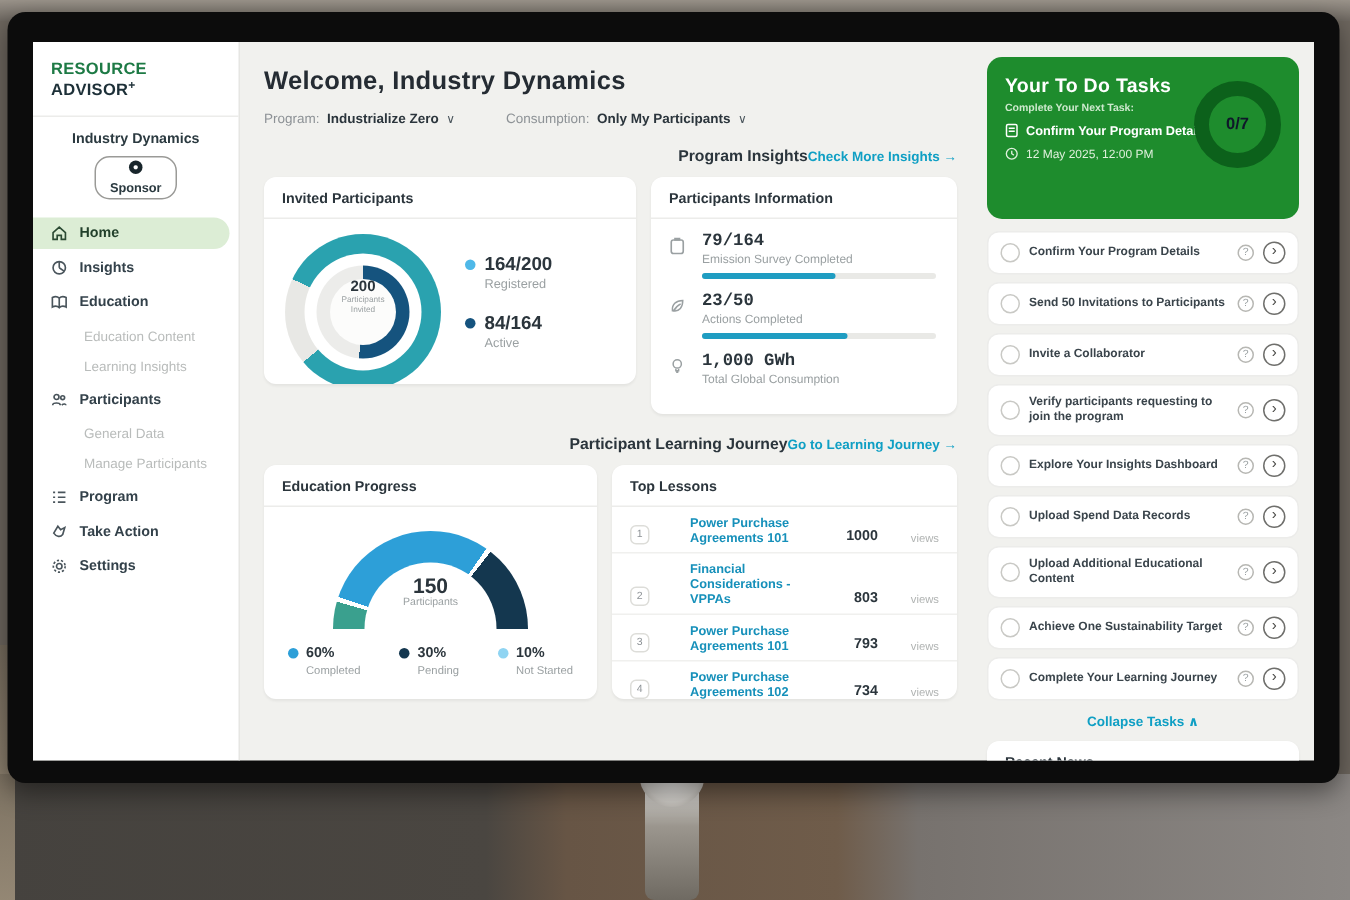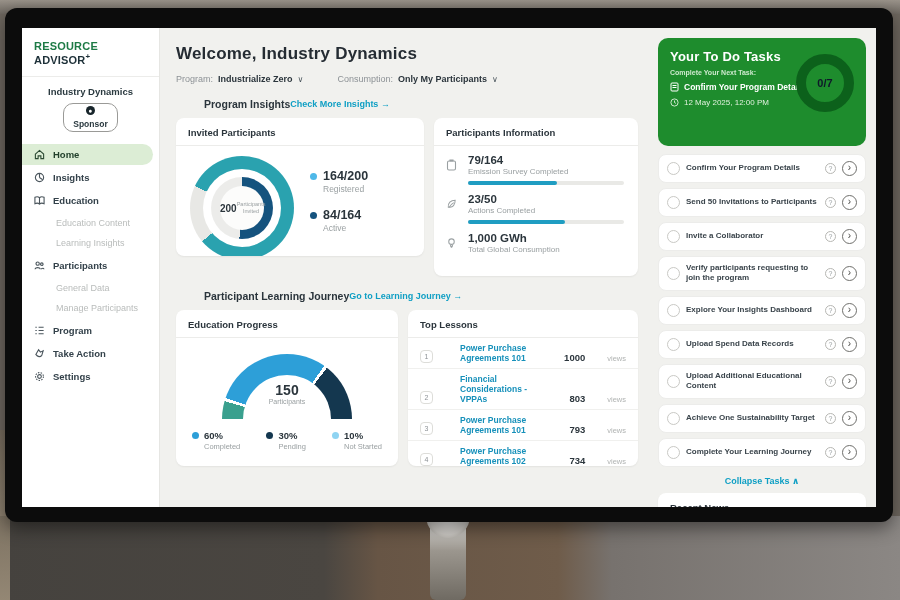--- a/index.html
+++ b/index.html
@@ -43,50 +43,50 @@
   .nav-item svg { flex:none; }
   .nav-sub { padding:5px 12px 5px 34px; font-size:9px; color:#b9bcbb; cursor:pointer; }
 
   
   .main { flex:1; padding:16px 12px 0 16px; min-width:0; }
   .welcome { font-size:17px; font-weight:bold; color:#252c33; letter-spacing:.2px; }
   .filters { display:flex; gap:34px; margin-top:10px; font-size:9px; color:#8d9296; }
   .filter { display:flex; align-items:center; gap:5px; }
   .filter b { color:#2b353c; font-size:9px; }
   .chev { font-size:8px; color:#4a555c; cursor:pointer; }
-  .sec-row { display:flex; justify-content:flex-start; align-items:center; margin-top:14px;padding-left:28px; }
+  .sec-row { display:flex; justify-content:flex-end; align-items:center; margin-top:14px;padding-left:28px; }
   .sec-title { font-size:10.5px; font-weight:bold; color:#2b353c; }
   .sec-link { font-size:9px; font-weight:bold; color:#0f9fc4; cursor:pointer; }
   .cards { display:flex; gap:10px; margin-top:8px; }
   .card { background:#fff; border-radius:8px; box-shadow:0 1px 2px rgba(0,0,0,.06); overflow:hidden; }
   .card-title { font-size:9.5px; font-weight:bold; color:#2b353c; padding:9px 12px 7px 12px; border-bottom:1px solid #ececea; }
 
   
   .card-donut { width:248px; height:138px; flex:none; }
   .donut-body { display:flex; align-items:center; padding:10px 10px 0 14px; gap:16px; }
   .donut { width:104px; height:104px; border-radius:50%; position:relative; flex:none;
     background:conic-gradient(#2aa2af 0deg 230deg, #e8e8e5 230deg 295deg, #2aa2af 295deg 360deg); }
   .donut-hole { position:absolute; left:13px; top:13px; width:78px; height:78px; border-radius:50%; background:#fff; }
   .donut-inner { position:absolute; left:8px; top:8px; width:62px; height:62px; border-radius:50%;
     background:conic-gradient(#15537e 0deg 185deg, #ececea 185deg 360deg); }
   .donut-inner-hole { position:absolute; left:9px; top:9px; width:44px; height:44px; border-radius:50%;
-    background:#fcfcfb; display:flex; align-items:center; justify-content:flex-start; text-align:center; }
+    background:#fcfcfb; display:flex; flex-direction:column; align-items:center; justify-content:flex-start; text-align:center; }
   .donut-center-v { font-size:10px; font-weight:bold; color:#2b353c; }
   .donut-center-l { font-size:5.5px; color:#9aa0a2; line-height:1.3; width:36px; }
   .legend-item { margin-bottom:14px; display:flex; gap:6px; align-items:flex-start; }
   .legend-dot { width:7px; height:7px; border-radius:50%; margin-top:4px; flex:none; }
   .legend-v { font-size:12.5px; font-weight:bold; color:#2b353c; }
   .legend-l { font-size:8.5px; color:#9aa0a2; margin-top:1px; }
 
   
   .card-stats { flex:1; height:158px; }
   .stat-row { display:flex; gap:8px; padding:8px 14px 0 12px; }
   .stat-icon { width:14px; padding-top:3px; color:#9aa0a2; flex:none; }
   .stat-main { flex:1; }
-  .stat-v { font-size:11.5px; font-weight:bold; color:#2b353c; }
+  .stat-v { font-size:11.5px; font-weight:bold; color:#2b353c;font-family:Liberation Mono, monospace; }
   .stat-l { font-size:8px; color:#9aa0a2; margin-top:1px; }
   .bar-track { height:4px; background:#e9e9e6; border-radius:2px; margin-top:5px; }
   .bar-fill { height:4px; background:#1f9dc2; border-radius:2px; }
 
   
   .card-gauge { width:222px; height:156px; flex:none; }
   .gauge-wrap { position:relative; width:130px; height:66px; margin:16px auto 0 auto; overflow:hidden; }
   .gauge-disc { position:absolute; left:0; top:0; width:130px; height:130px; border-radius:50%;
     background:conic-gradient(from 270deg, #3aa08e 0deg 16deg, #ffffff 16deg 19deg,
       #2d9fd8 19deg 125deg, #ffffff 125deg 128deg, #14374f 128deg 180deg, #ffffff 180deg 360deg); }

